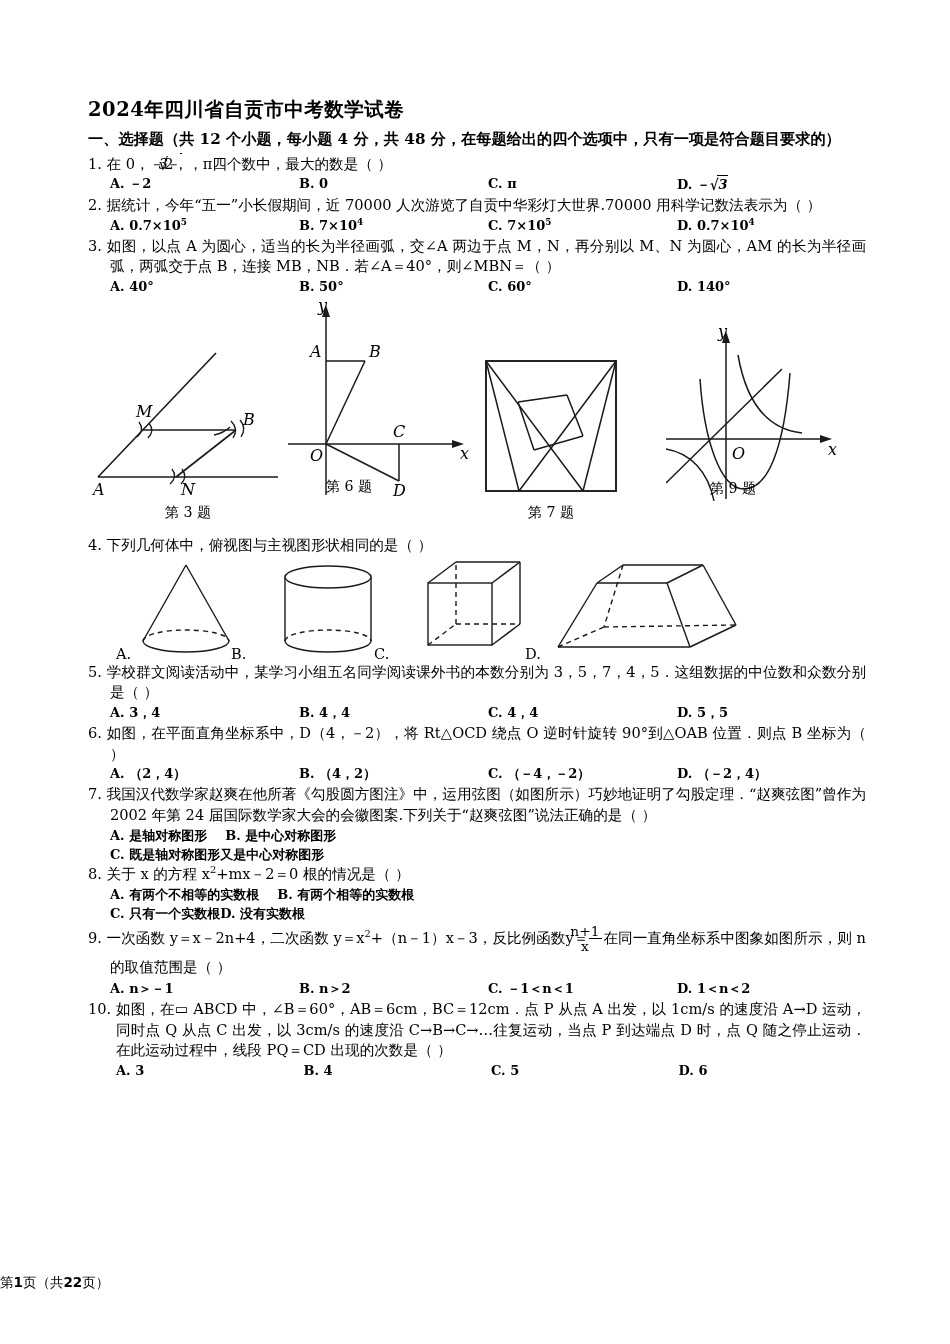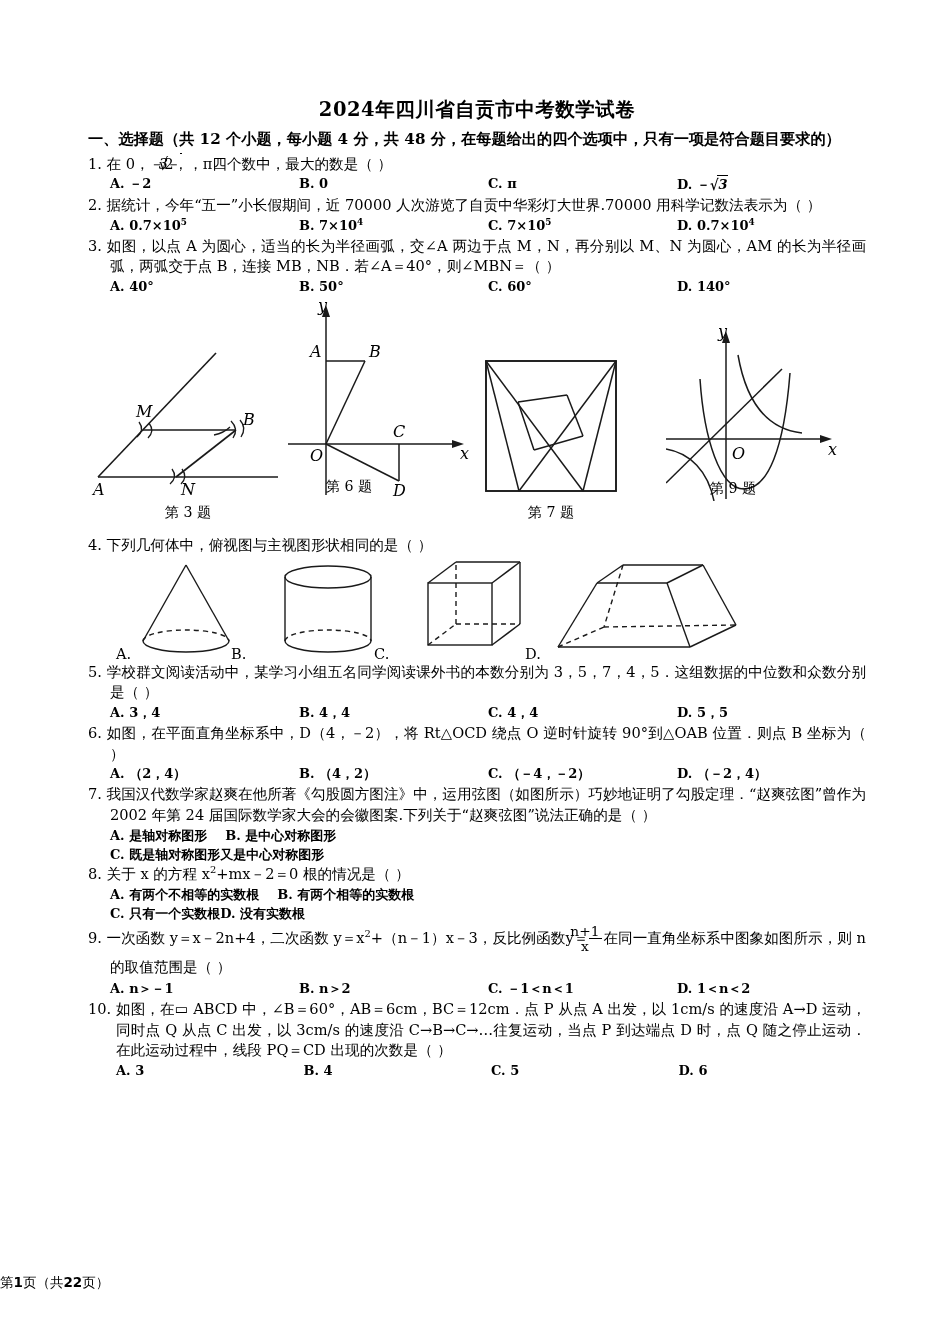--- a/index.html
+++ b/index.html
@@ -20,21 +20,21 @@
     box-sizing: border-box;
     padding: 0;
   }
   .content {
     position: absolute;
     left: 88px;
     top: 96px;
     width: 778px;
   }
   .doc-title {
-    text-align: center;
+    text-align: left;
     font-weight: bold;
     font-size: 19.5px;
     letter-spacing: 0.5px;
     margin: 0 0 6px 0;
     font-family: "DejaVu Serif", "Liberation Serif", serif;
   }
   .section-head {
     font-weight: bold;
     font-size: 15.2px;
     line-height: 1.42;

